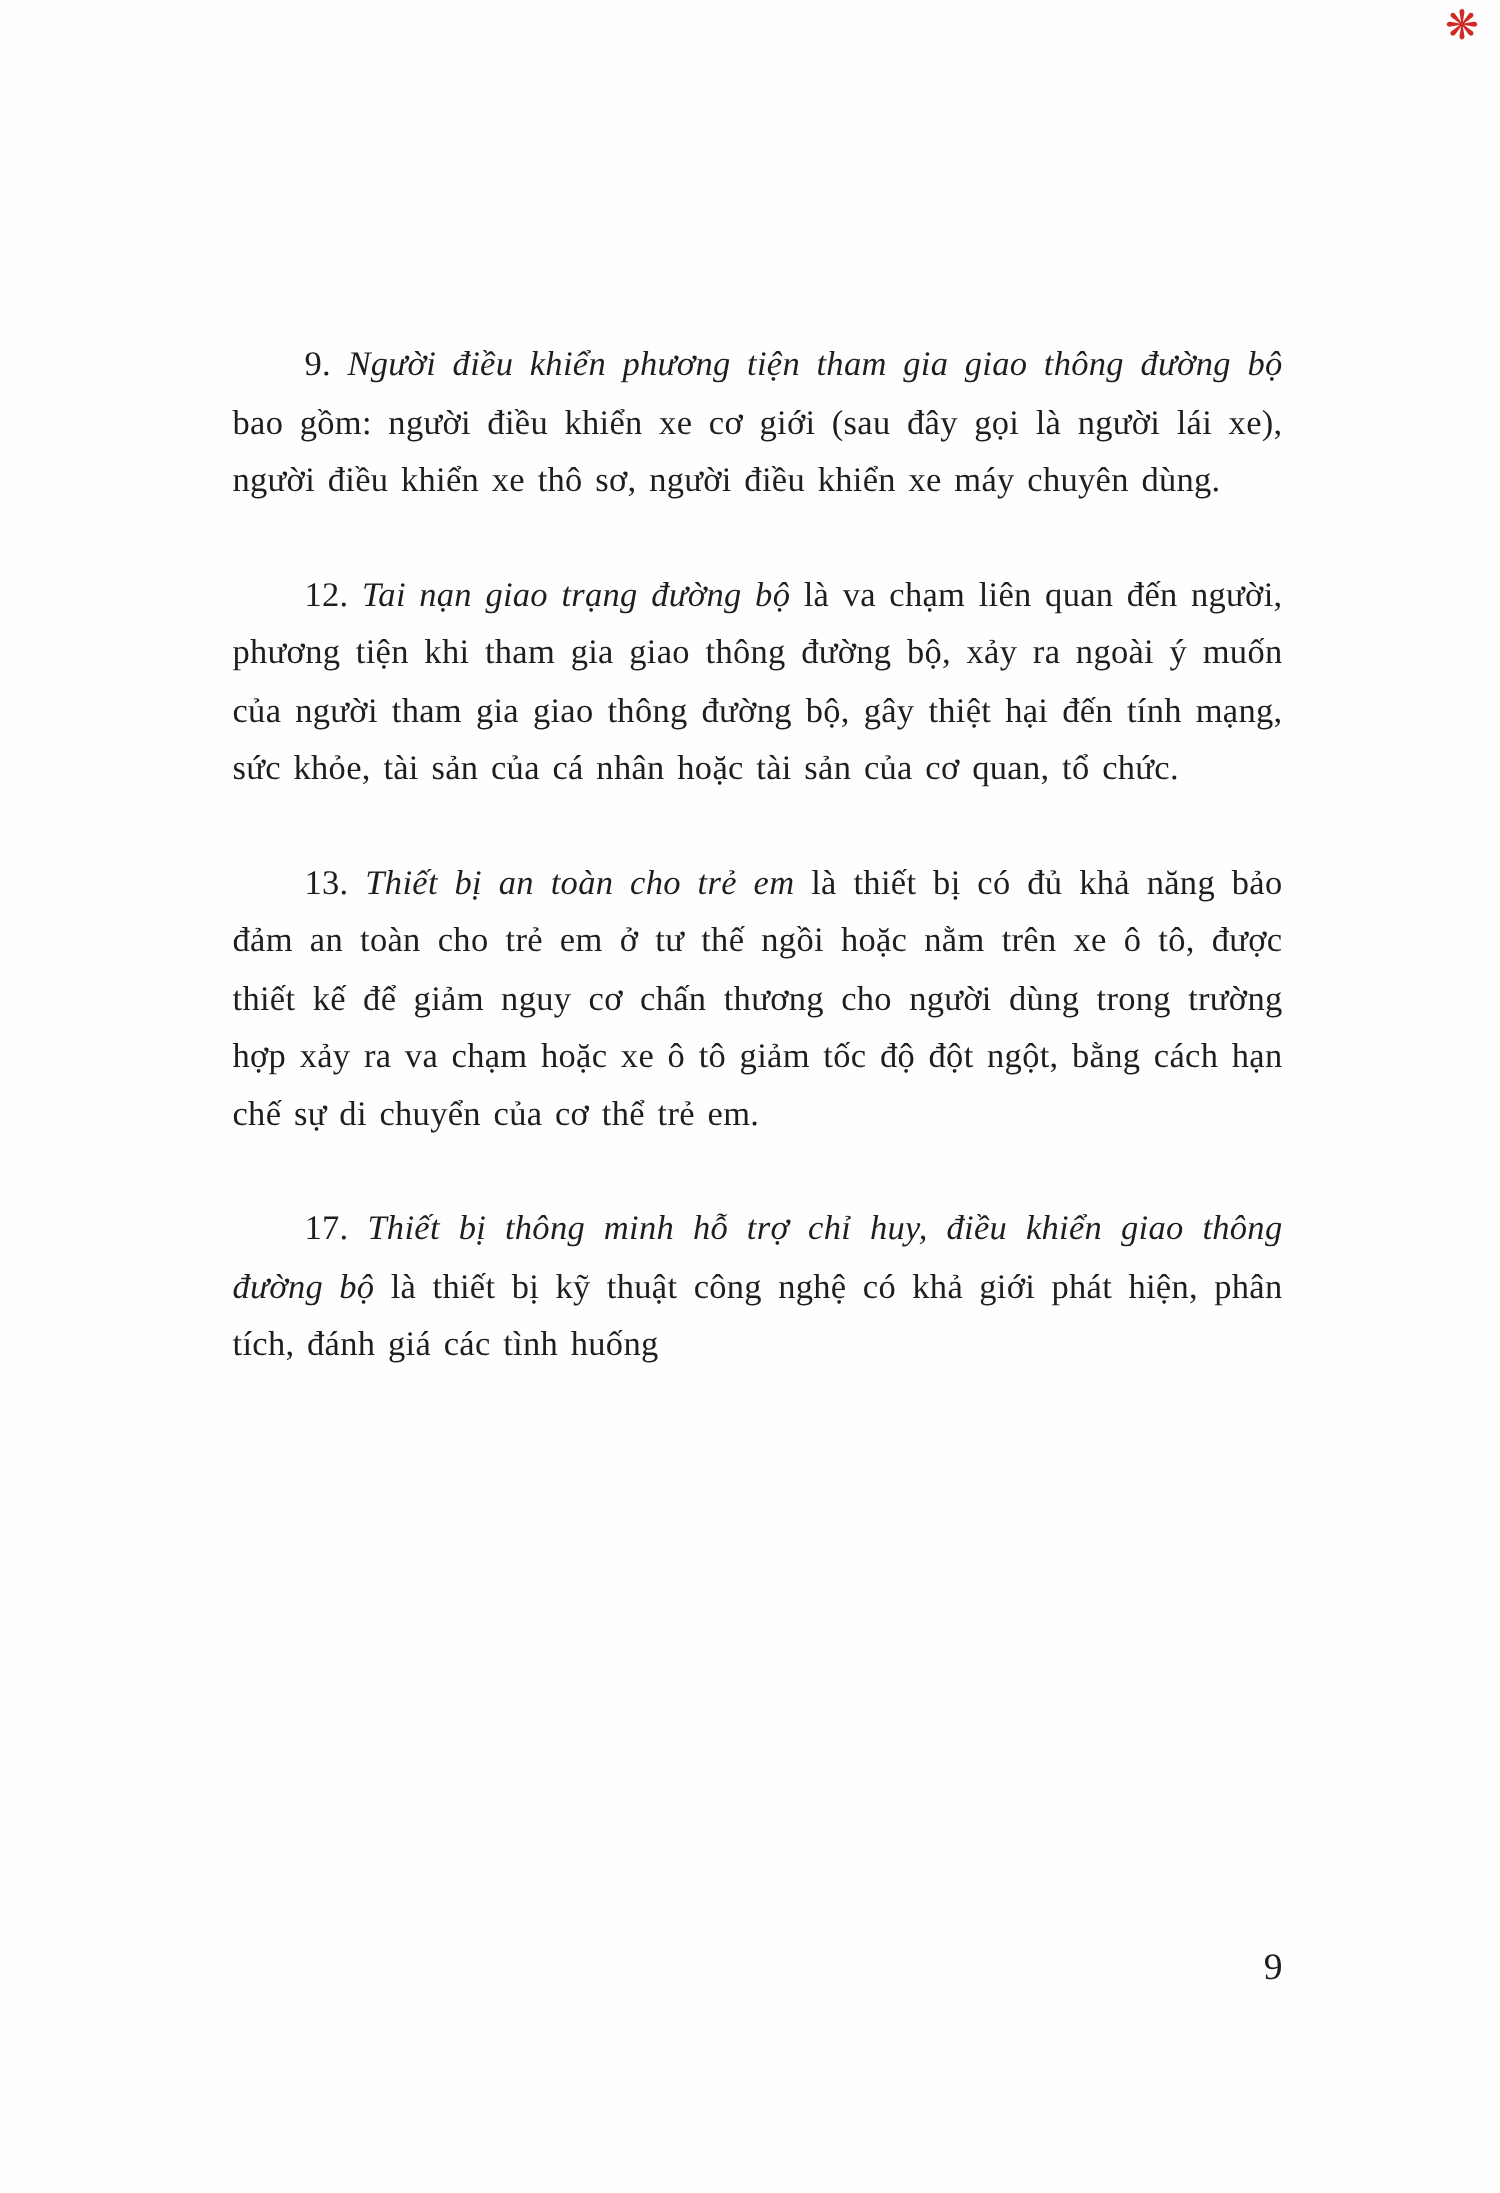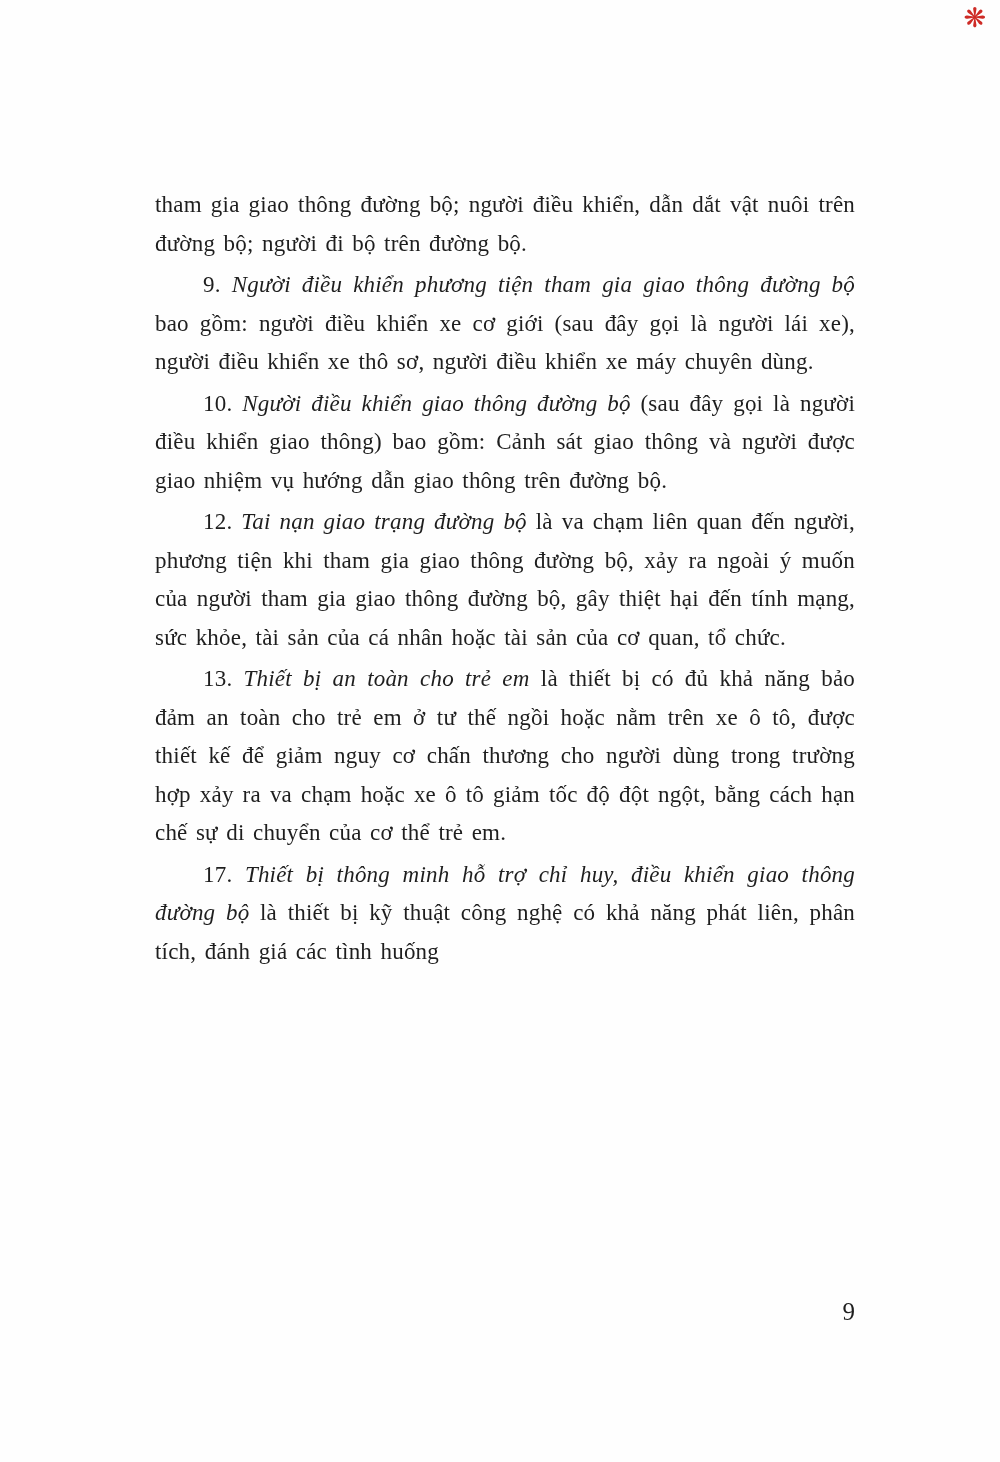--- a/index.html
+++ b/index.html
@@ -37,20 +37,21 @@
     text-align: justify;
     letter-spacing: 0.2px;
     word-spacing: 2.5px;
   }
   p.para {
     margin: 0 0 3px 0;
     padding: 0;
   }
   p.para.indent {
     text-indent: 48px;
+    margin-top: 38px;
   }
   .seg-italic {
     font-style: italic;
   }
   .page-number {
     position: absolute;
     left: 155px;
     top: 1298px;
     width: 700px;
     text-align: right;
@@ -58,22 +59,20 @@
     color: #1e1e1e;
   }
 </style>
 </head>
 <body>
 
 <div class="page" style="background: rgb(254, 254, 254);">
   <span class="ornament" style="color: rgb(206, 43, 38);">❋</span>
 
   <div class="text-block" style="color: rgb(30, 30, 30);">
-      <p class="para"><span class="seg-normal">tham gia giao thông đường bộ; người điều khiển, dẫn dắt vật nuôi trên đường bộ; người đi bộ trên đường bộ.</span></p>
       <p class="para indent"><span class="seg-normal">9. </span><span class="seg-italic">Người điều khiển phương tiện tham gia giao thông đường bộ</span><span class="seg-normal"> bao gồm: người điều khiển xe cơ giới (sau đây gọi là người lái xe), người điều khiển xe thô sơ, người điều khiển xe máy chuyên dùng.</span></p>
-      <p class="para indent"><span class="seg-normal">10. </span><span class="seg-italic">Người điều khiển giao thông đường bộ</span><span class="seg-normal"> (sau đây gọi là người điều khiển giao thông) bao gồm: Cảnh sát giao thông và người được giao nhiệm vụ hướng dẫn giao thông trên đường bộ.</span></p>
       <p class="para indent"><span class="seg-normal">12. </span><span class="seg-italic">Tai nạn giao trạng đường bộ</span><span class="seg-normal"> là va chạm liên quan đến người, phương tiện khi tham gia giao thông đường bộ, xảy ra ngoài ý muốn của người tham gia giao thông đường bộ, gây thiệt hại đến tính mạng, sức khỏe, tài sản của cá nhân hoặc tài sản của cơ quan, tổ chức.</span></p>
       <p class="para indent"><span class="seg-normal">13. </span><span class="seg-italic">Thiết bị an toàn cho trẻ em</span><span class="seg-normal"> là thiết bị có đủ khả năng bảo đảm an toàn cho trẻ em ở tư thế ngồi hoặc nằm trên xe ô tô, được thiết kế để giảm nguy cơ chấn thương cho người dùng trong trường hợp xảy ra va chạm hoặc xe ô tô giảm tốc độ đột ngột, bằng cách hạn chế sự di chuyển của cơ thể trẻ em.</span></p>
-      <p class="para indent"><span class="seg-normal">17. </span><span class="seg-italic">Thiết bị thông minh hỗ trợ chỉ huy, điều khiển giao thông đường bộ</span><span class="seg-normal"> là thiết bị kỹ thuật công nghệ có khả năng phát liên, phân tích, đánh giá các tình huống</span></p>
+      <p class="para indent"><span class="seg-normal">17. </span><span class="seg-italic">Thiết bị thông minh hỗ trợ chỉ huy, điều khiển giao thông đường bộ</span><span class="seg-normal"> là thiết bị kỹ thuật công nghệ có khả giới phát hiện, phân tích, đánh giá các tình huống</span></p>
     </div>
 
   <div class="page-number">9</div>
 </div>
 
 </body></html>

